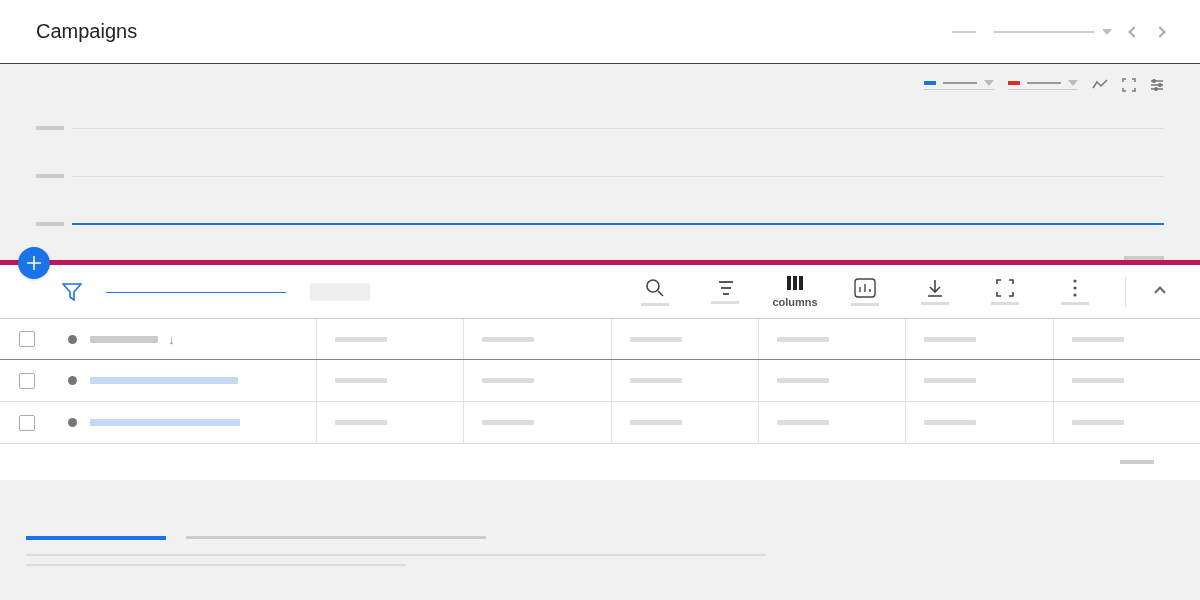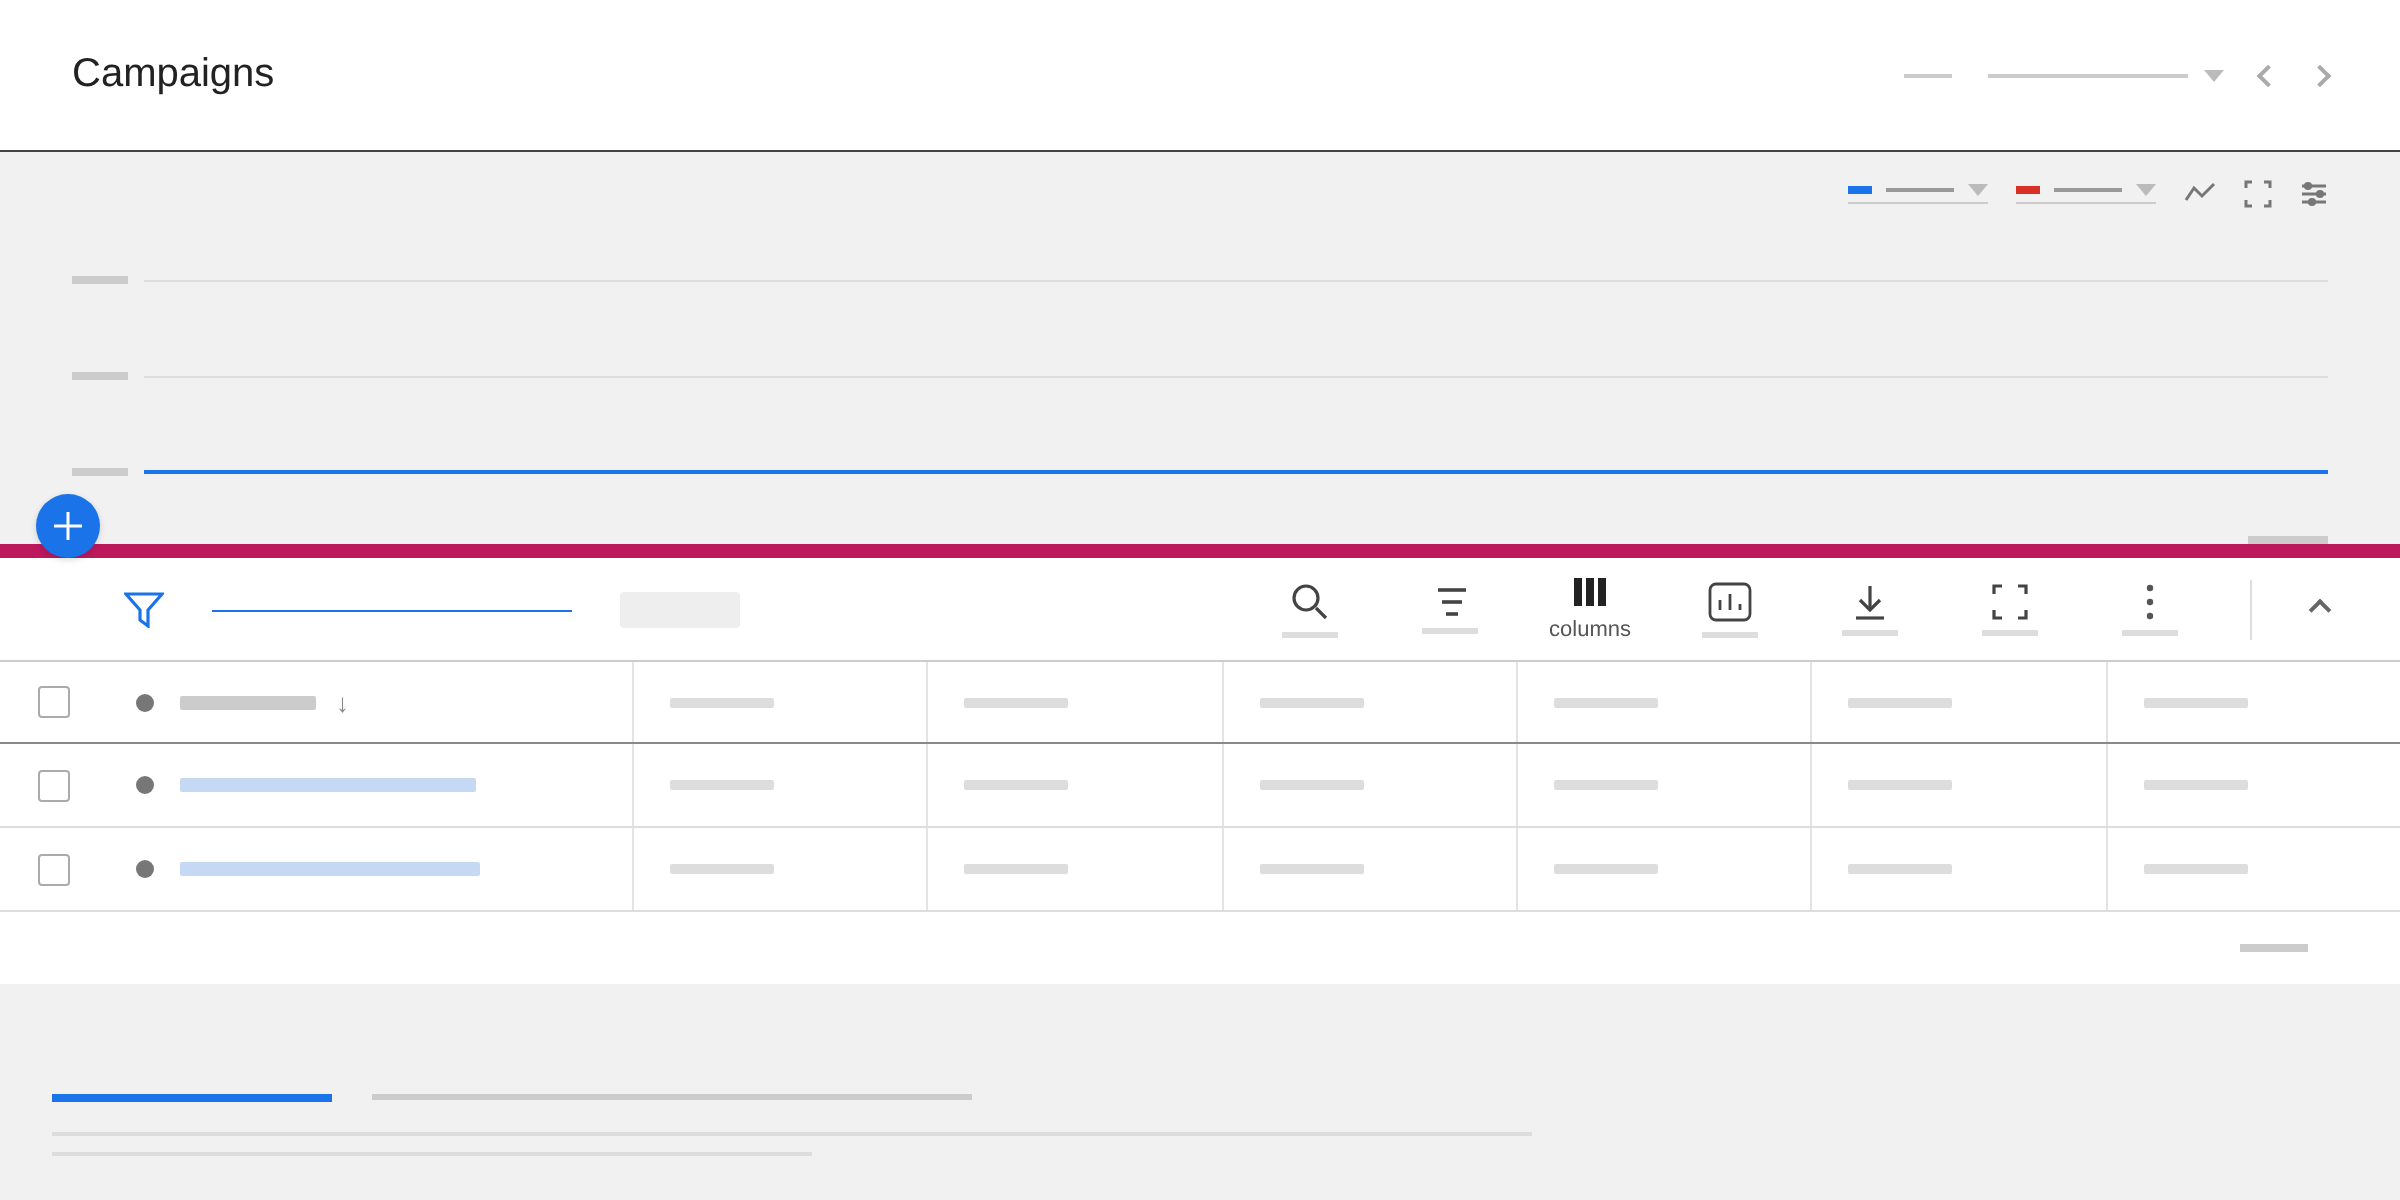--- a/index.html
+++ b/index.html
@@ -1,19 +1,19 @@
 <!DOCTYPE html>
 <html><head>
 <meta charset="utf-8">
 <style>
 * { margin: 0; padding: 0; box-sizing: border-box; }
 body { font-family: Arial, Helvetica, sans-serif; background: #f1f1f1; width: 1200px; height: 600px; overflow: hidden; }
 
 
-.header { background: #fff; height: 76px; border-bottom: 1px solid #444; display: flex; align-items: center; padding: 0 36px; justify-content: space-between; }
+.header { background: #fff; height: 64px; border-bottom: 1px solid #444; display: flex; align-items: center; padding: 0 36px; justify-content: space-between; }
 .header h1 { font-size: 20px; font-weight: 500; color: #222; }
 .header-right { display: flex; align-items: center; gap: 18px; }
 .hdr-line-sm { width: 24px; height: 2px; background: #ccc; }
 .hdr-select { display: flex; align-items: center; gap: 8px; }
 .hdr-line-lg { width: 100px; height: 2px; background: #ccc; }
 .triangle-down { width: 0; height: 0; border-left: 5px solid transparent; border-right: 5px solid transparent; border-top: 6px solid #bbb; }
 .chev { width: 8px; height: 8px; border-right: 2px solid #aaa; border-bottom: 2px solid #aaa; display: inline-block; }
 .chev-left { transform: rotate(135deg); }
 .chev-right { transform: rotate(-45deg); }
 
@@ -30,21 +30,21 @@
 .y-label { width: 28px; height: 4px; background: #ccc; }
 .grid-line { flex: 1; height: 1px; background: #ddd; margin-left: 8px; }
 .data-line { height: 2px; background: #1a73e8; }
 .x-axis-row { display: flex; justify-content: flex-end; padding-right: 0; margin-top: 8px; }
 .x-tick { width: 40px; height: 4px; background: #ccc; }
 
 
 .fab { position: absolute; left: 18px; top: 247px; width: 32px; height: 32px; border-radius: 50%; background: #1a73e8; display: flex; align-items: center; justify-content: center; color: #fff; font-size: 22px; font-weight: 300; box-shadow: 0 1px 3px rgba(0,0,0,0.15); }
 
 
-.toolbar { background: #fff; height: 58px; display: flex; align-items: center; padding: 0 36px 0 62px; border-top: 7px solid #be185d; }
+.toolbar { background: #fff; height: 58px; display: flex; align-items: center; padding: 0 36px 0 62px; border-top: 5px solid #be185d; font-weight: bold; }
 .filter-icon svg { stroke: #1a73e8; }
 .filter-chip { margin-left: 24px; border-bottom: 1px solid #1a73e8; width: 180px; height: 2px; }
 .chip-block { margin-left: 24px; width: 60px; height: 18px; background: #eee; border-radius: 2px; }
 .toolbar-right { margin-left: auto; display: flex; align-items: center; gap: 30px; }
 .tool-item { display: flex; flex-direction: column; align-items: center; gap: 5px; width: 40px; }
 .tool-label { font-size: 11px; color: #555; }
 .tool-sub { width: 28px; height: 3px; background: #ddd; }
 .divider-v { width: 1px; height: 30px; background: #ddd; }
 .chev-up { width: 8px; height: 8px; border-right: 2px solid #666; border-bottom: 2px solid #666; transform: rotate(-135deg); }
 

